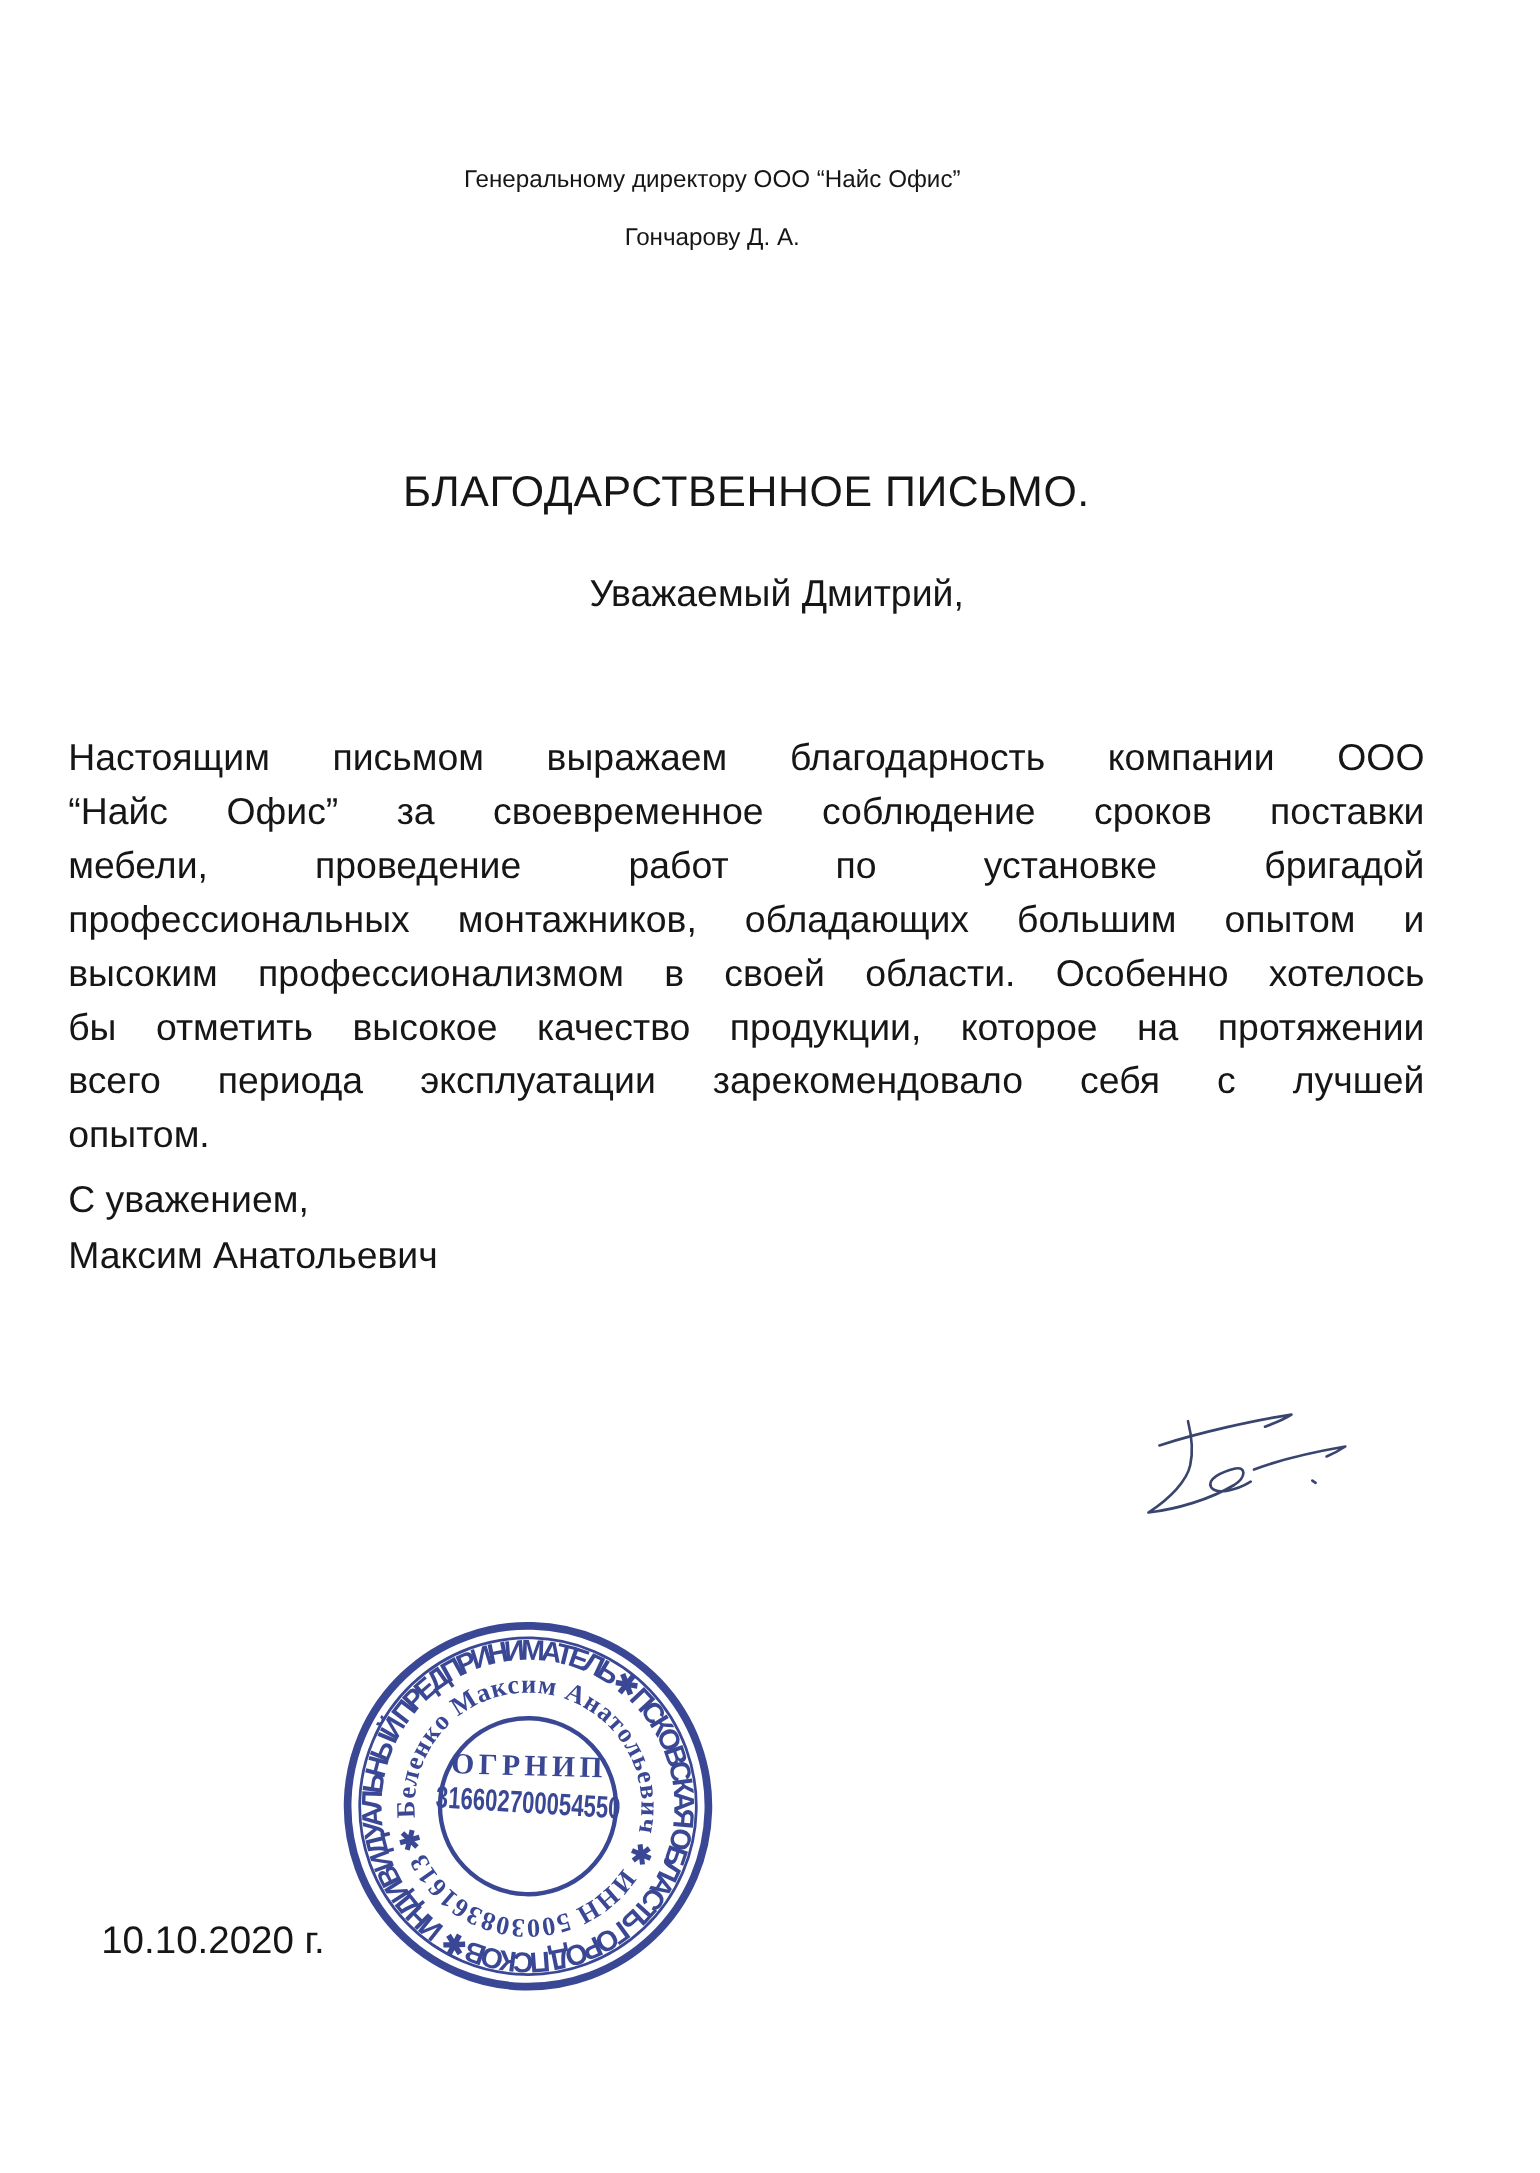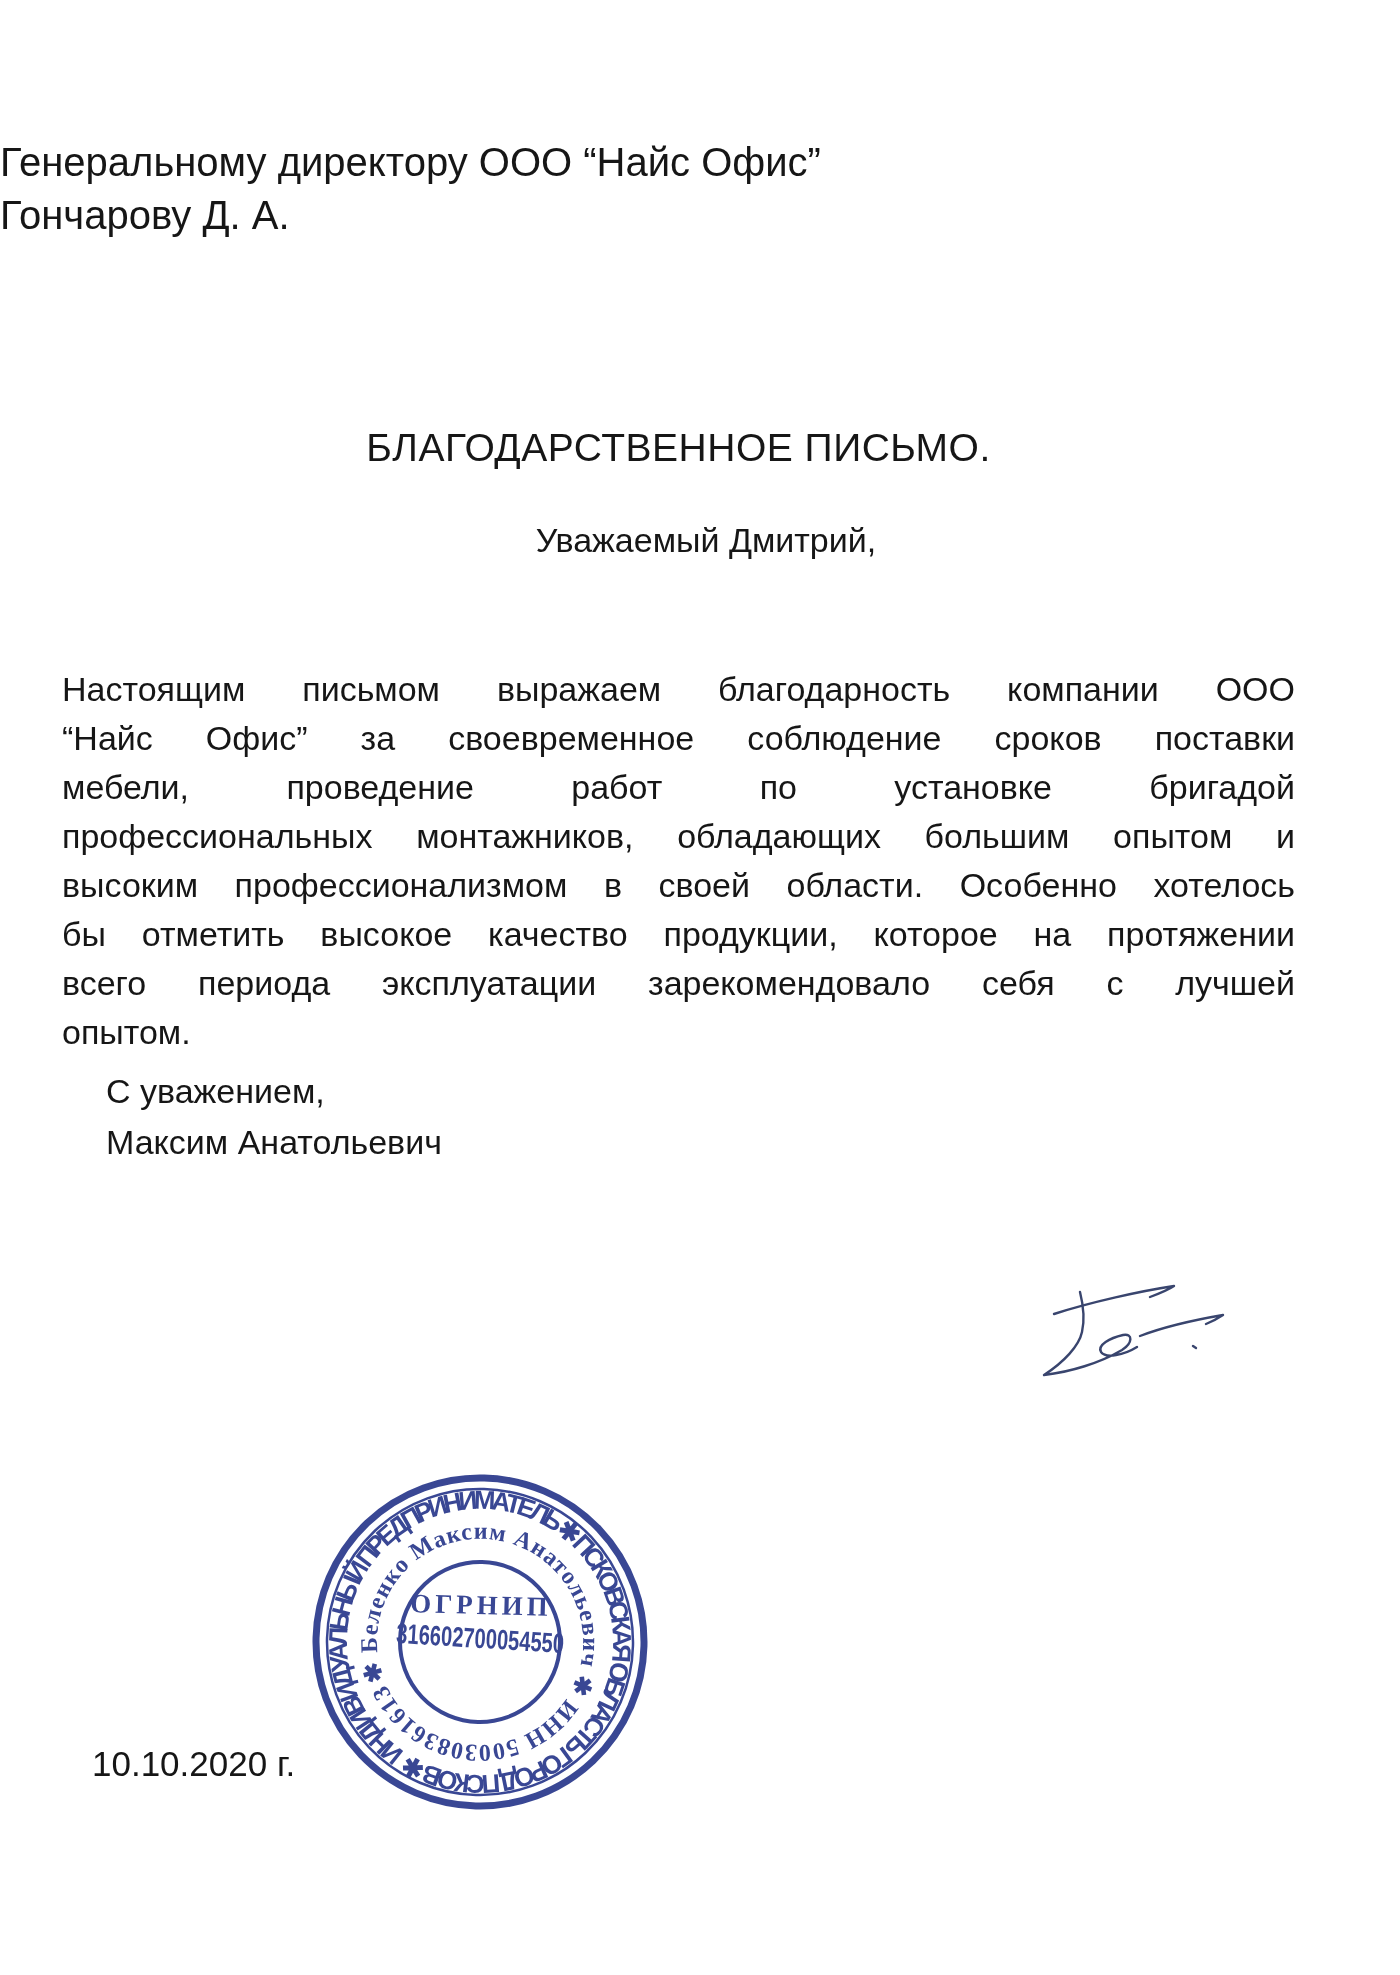--- a/index.html
+++ b/index.html
@@ -12,22 +12,22 @@
     background: #ffffff;
     font-family: "Liberation Sans", sans-serif;
     color: #161616;
     overflow: hidden;
   }
   .recipient {
     position: absolute;
     top: 136px;
     left: 0;
     right: 105px;
-    text-align: left;
-    font-size: 40px;
+    text-align: center;
+    font-size: 22px;
     line-height: 53px;
   }
   .doc-title {
     position: absolute;
     top: 426px;
     left: 62px;
     right: 105px;
     text-align: center;
     font-size: 39px;
     letter-spacing: 0.5px;
@@ -56,21 +56,20 @@
     text-align-last: justify;
     white-space: normal;
   }
   .body-line.last { text-align-last: left; }
   .closing {
     position: absolute;
     top: 1066px;
     left: 62px;
     font-size: 34px;
     line-height: 51px;
-    margin-left: 44px;
   }
   .signatory {
     position: absolute;
     top: 1350px;
     left: 62px;
     font-size: 35px;
   }
   .date-line {
     position: absolute;
     top: 1744px;

